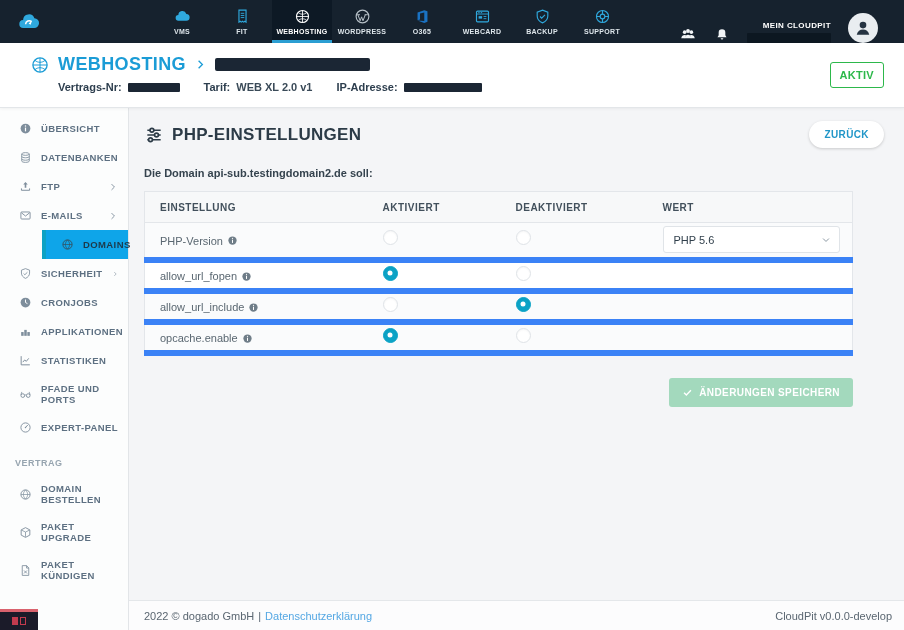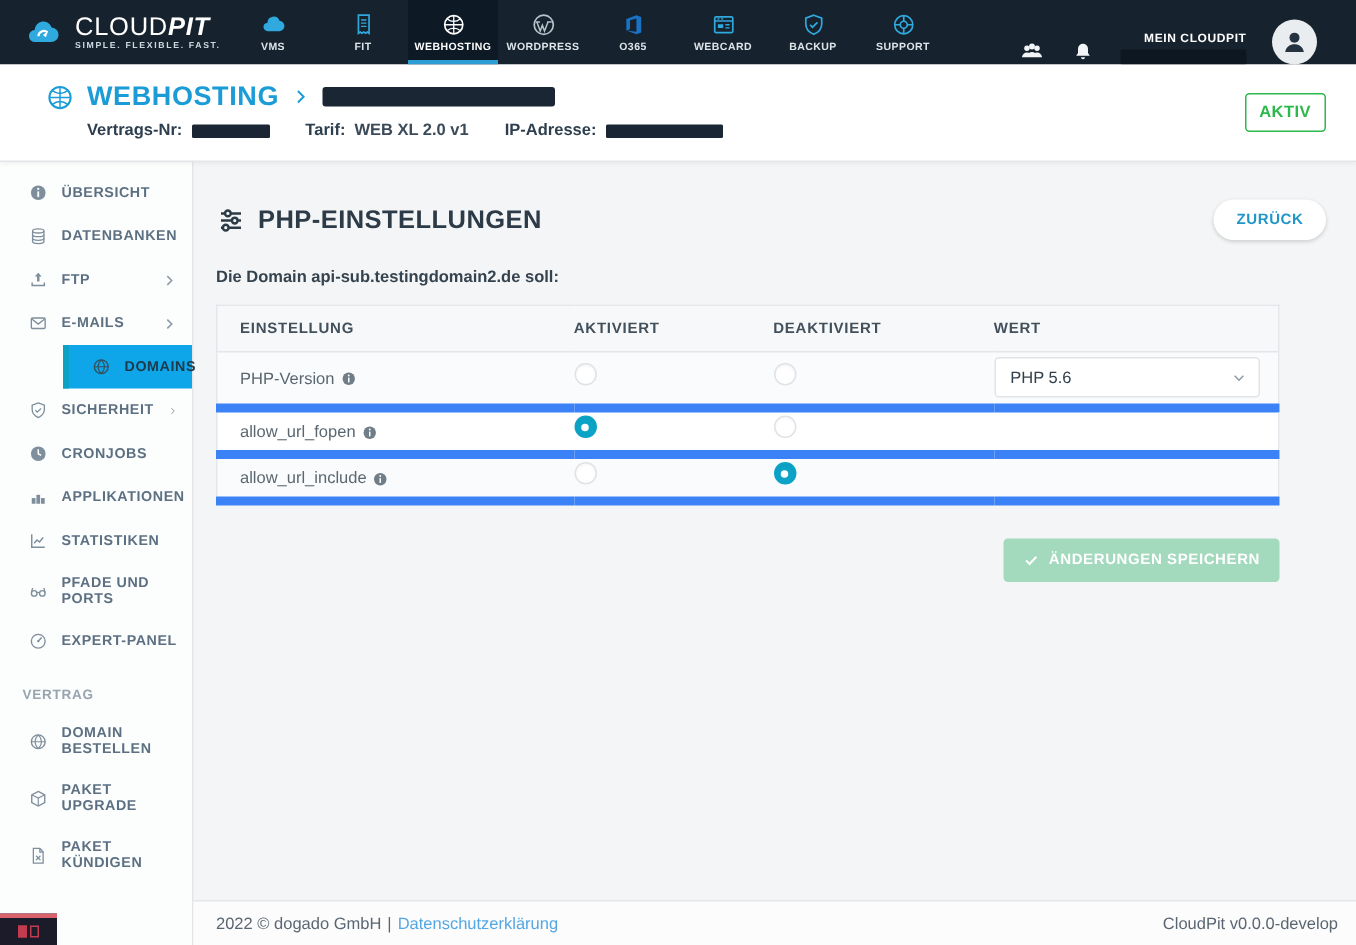--- a/index.html
+++ b/index.html
@@ -57,21 +57,21 @@
   .side-item { display:flex; align-items:center; gap:9px; padding:8px 10px 8px 15px; cursor:pointer;
                color:#5d7082; font-size:9.5px; font-weight:bold; letter-spacing:.4px; border-left:4px solid transparent; }
   .side-item .sicon { width:13px; height:13px; color:#7e8e9c; flex:none; }
   .side-item .sicon svg { width:100%; height:100%; display:block; }
   .side-item .schev { margin-left:auto; width:10px; height:10px; color:#8a98a5; }
   .side-item .schev svg { width:100%; height:100%; display:block; }
   .side-item.active { background:#0ea5e9; border-left-color:#0da2c4; color:#1d3a4a;margin-left:42px; }
   .side-item.active .sicon { color:#33505e; }
   .side-section { padding:16px 14px 7px 15px; font-size:9px; font-weight:bold; letter-spacing:.5px; color:#97a5b0; }
 
-  .content-col { flex:1; display:flex; flex-direction:column;margin-top:12px; }
+  .content-col { flex:1; display:flex; flex-direction:column; }
   .content { flex:1; padding:13px 20px 0 15px; position:relative; }
   .title-row { display:flex; align-items:center; gap:8px; }
   .title-row .picon { width:20px; height:20px; color:#2c3b47; }
   .title-row .picon svg { width:100%; height:100%; display:block; }
   .page-title { font-size:17px; font-weight:bold; letter-spacing:.3px; color:#2c3b47; }
   .btn-back { margin-left:auto; background:#fff; color:#2196c8; border:none; border-radius:14px;
               font-size:10px; font-weight:bold; letter-spacing:.4px; padding:8px 15px;
               box-shadow:0 1px 3px rgba(0,0,0,.18); cursor:pointer; font-family:inherit; }
   .intro { margin:19px 0 12px; font-size:11px; font-weight:bold; color:#35434e; }
 
@@ -120,24 +120,20 @@
 </head>
 <body>
 
 <header class="topbar">
   <div class="logo">
     <svg viewBox="0 0 24 24">
       <path d="M6.5 18a4 4 0 0 1-.4-8A5.8 5.8 0 0 1 17.4 8.3 4.3 4.3 0 0 1 17 18h-10.5z" fill="#2fa9de"></path>
       <path d="M8.6 14.2a3.6 3.6 0 0 1 6-2.6" stroke="#fff" stroke-width="1.5" fill="none"></path>
       <path d="M11.6 13.4l3.4-2.6-1.4 4z" fill="#fff"></path>
     </svg>
-    <div class="logo-text">
-      <div class="brand"><span>CLOUD</span><b>PIT</b></div>
-      <div class="tagline">SIMPLE. FLEXIBLE. FAST.</div>
-    </div>
   </div>
   <nav class="tabs" id="navTabs">
       <a class="tab">
         <span class="tab-icon" style="color: rgb(47, 169, 222);">
           <svg viewBox="0 0 24 24" xmlns="http://www.w3.org/2000/svg">
             <path d="M6.5 18a4 4 0 0 1-.4-8A5.8 5.8 0 0 1 17.4 8.3 4.3 4.3 0 0 1 17 18h-10.5z" fill="currentColor"></path>
           </svg>
         </span>
         <span class="tab-label">VMS</span>
       </a>
@@ -489,20 +485,32 @@
                     <svg viewBox="0 0 24 24" xmlns="http://www.w3.org/2000/svg">
                       <circle cx="12" cy="12" r="9" fill="currentColor"></circle>
                       <rect x="10.9" y="10.3" width="2.2" height="7" fill="#fff"></rect>
                       <circle cx="12" cy="7.3" r="1.4" fill="#fff"></circle>
                     </svg>
                   </span></span></td>
               <td><span class="radio"></span></td>
               <td><span class="radio checked"></span></td>
               <td></td>
             </tr>
+            <tr class="stripe">
+              <td class="first"><span class="row-label">opcache.enable<span class="iicon">
+                    <svg viewBox="0 0 24 24" xmlns="http://www.w3.org/2000/svg">
+                      <circle cx="12" cy="12" r="9" fill="currentColor"></circle>
+                      <rect x="10.9" y="10.3" width="2.2" height="7" fill="#fff"></rect>
+                      <circle cx="12" cy="7.3" r="1.4" fill="#fff"></circle>
+                    </svg>
+                  </span></span></td>
+              <td><span class="radio checked"></span></td>
+              <td><span class="radio"></span></td>
+              <td></td>
+            </tr>
           </tbody>
       </table>
       <div class="save-row">
         <button class="btn-save">
           <span class="cicon" id="checkIcon">
               <svg viewBox="0 0 24 24" xmlns="http://www.w3.org/2000/svg">
                 <path d="M4.5 12.5l5 5L19.5 7" fill="none" stroke="currentColor" stroke-width="3"></path>
               </svg>
             </span>
           <span>ÄNDERUNGEN SPEICHERN</span>

